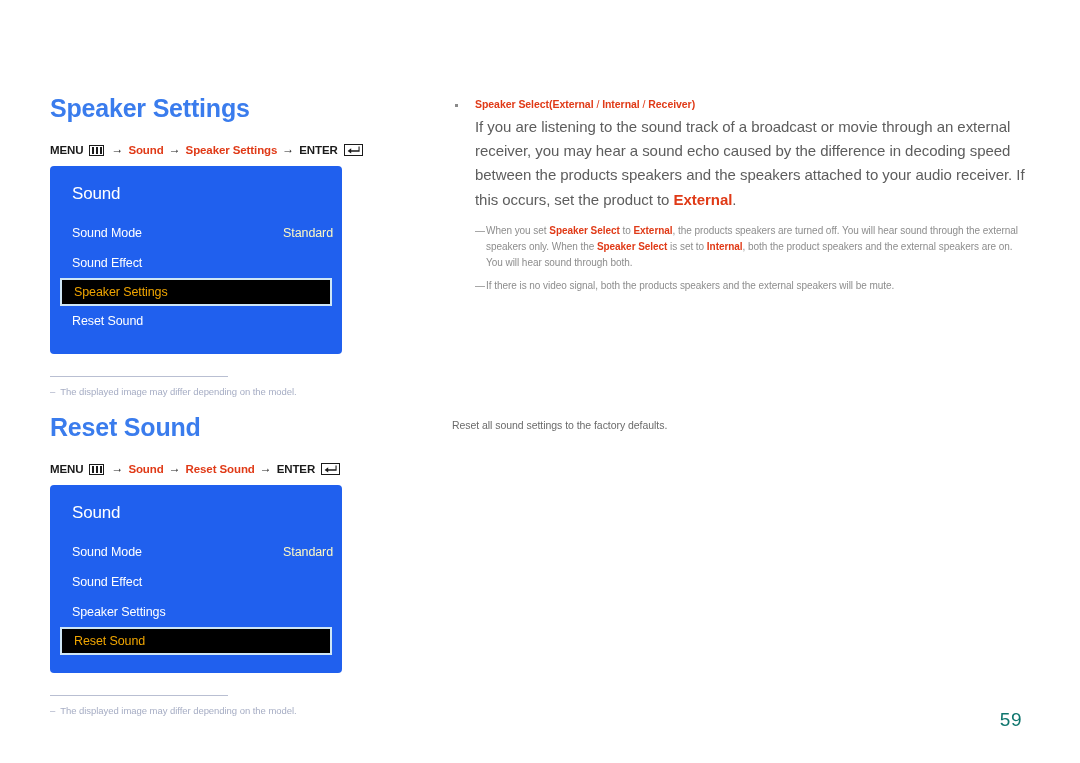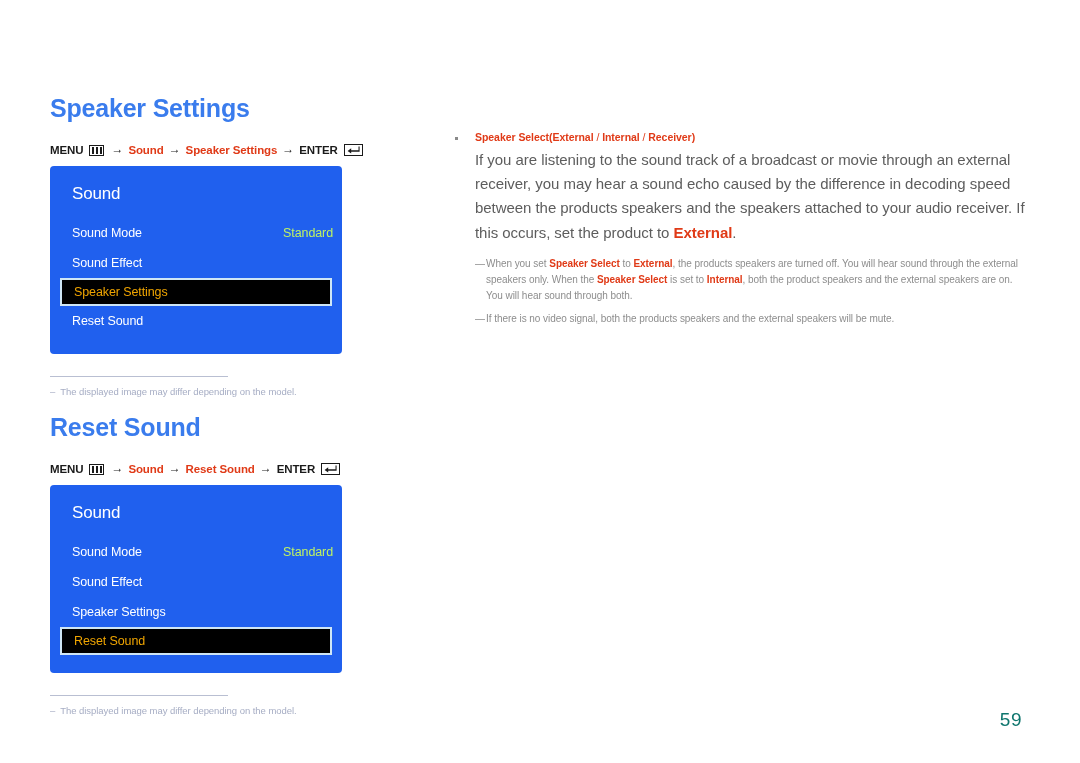--- a/index.html
+++ b/index.html
@@ -123,21 +123,21 @@
   .osd-row {
     height: 30px;
     display: flex;
     align-items: center;
     padding: 0 5px 0 22px;
     font-size: 12.5px;
     color: #ffffff;
     letter-spacing: -0.1px;
   }
   .osd-row .label { flex: 1; }
-  .osd-row .value { color: #bef264; padding-right: 4px; }
+  .osd-row .value { color: #fef9c3; padding-right: 4px; }
 
   .osd-row.selected {
     background: #000000;
     border: 2px solid #cfe6f5;
     margin: 0 10px;
     padding: 0 12px;
     height: 28px;
     color: #f0a500;
   }
   .osd-row.selected .label { color: #f0a500; }
@@ -163,21 +163,20 @@
   .footnote .fn-dash {
     color: #a6adc4;
   }
 
   
   .right-col {
     position: absolute;
     left: 455px;
     top: 97px;
     width: 575px;
-    margin-top: 33px;
   }
   .bullet-block {
     display: flex;
     gap: 0px;
   }
   .sq-bullet {
     width: 3px;
     height: 3px;
     background: #8a8a8a;
     margin-top: 7px;
@@ -402,16 +401,17 @@
           <div class="note">
             <span class="ndash">—</span>
             <span class="ntext"><span>If there is no video signal, both the products speakers and the external speakers will be mute.</span><span class="hl"></span><span></span><span class="hl"></span><span></span><span class="hl"></span><span></span><span class="hl"></span><span></span></span>
           </div>
 
         </div>
       </div>
     </div>
   </div>
 
+  <div class="right-reset">Reset all sound settings to the factory defaults.</div>
 
   <div class="page-number">59</div>
 
 </div>
 
 </body></html>

